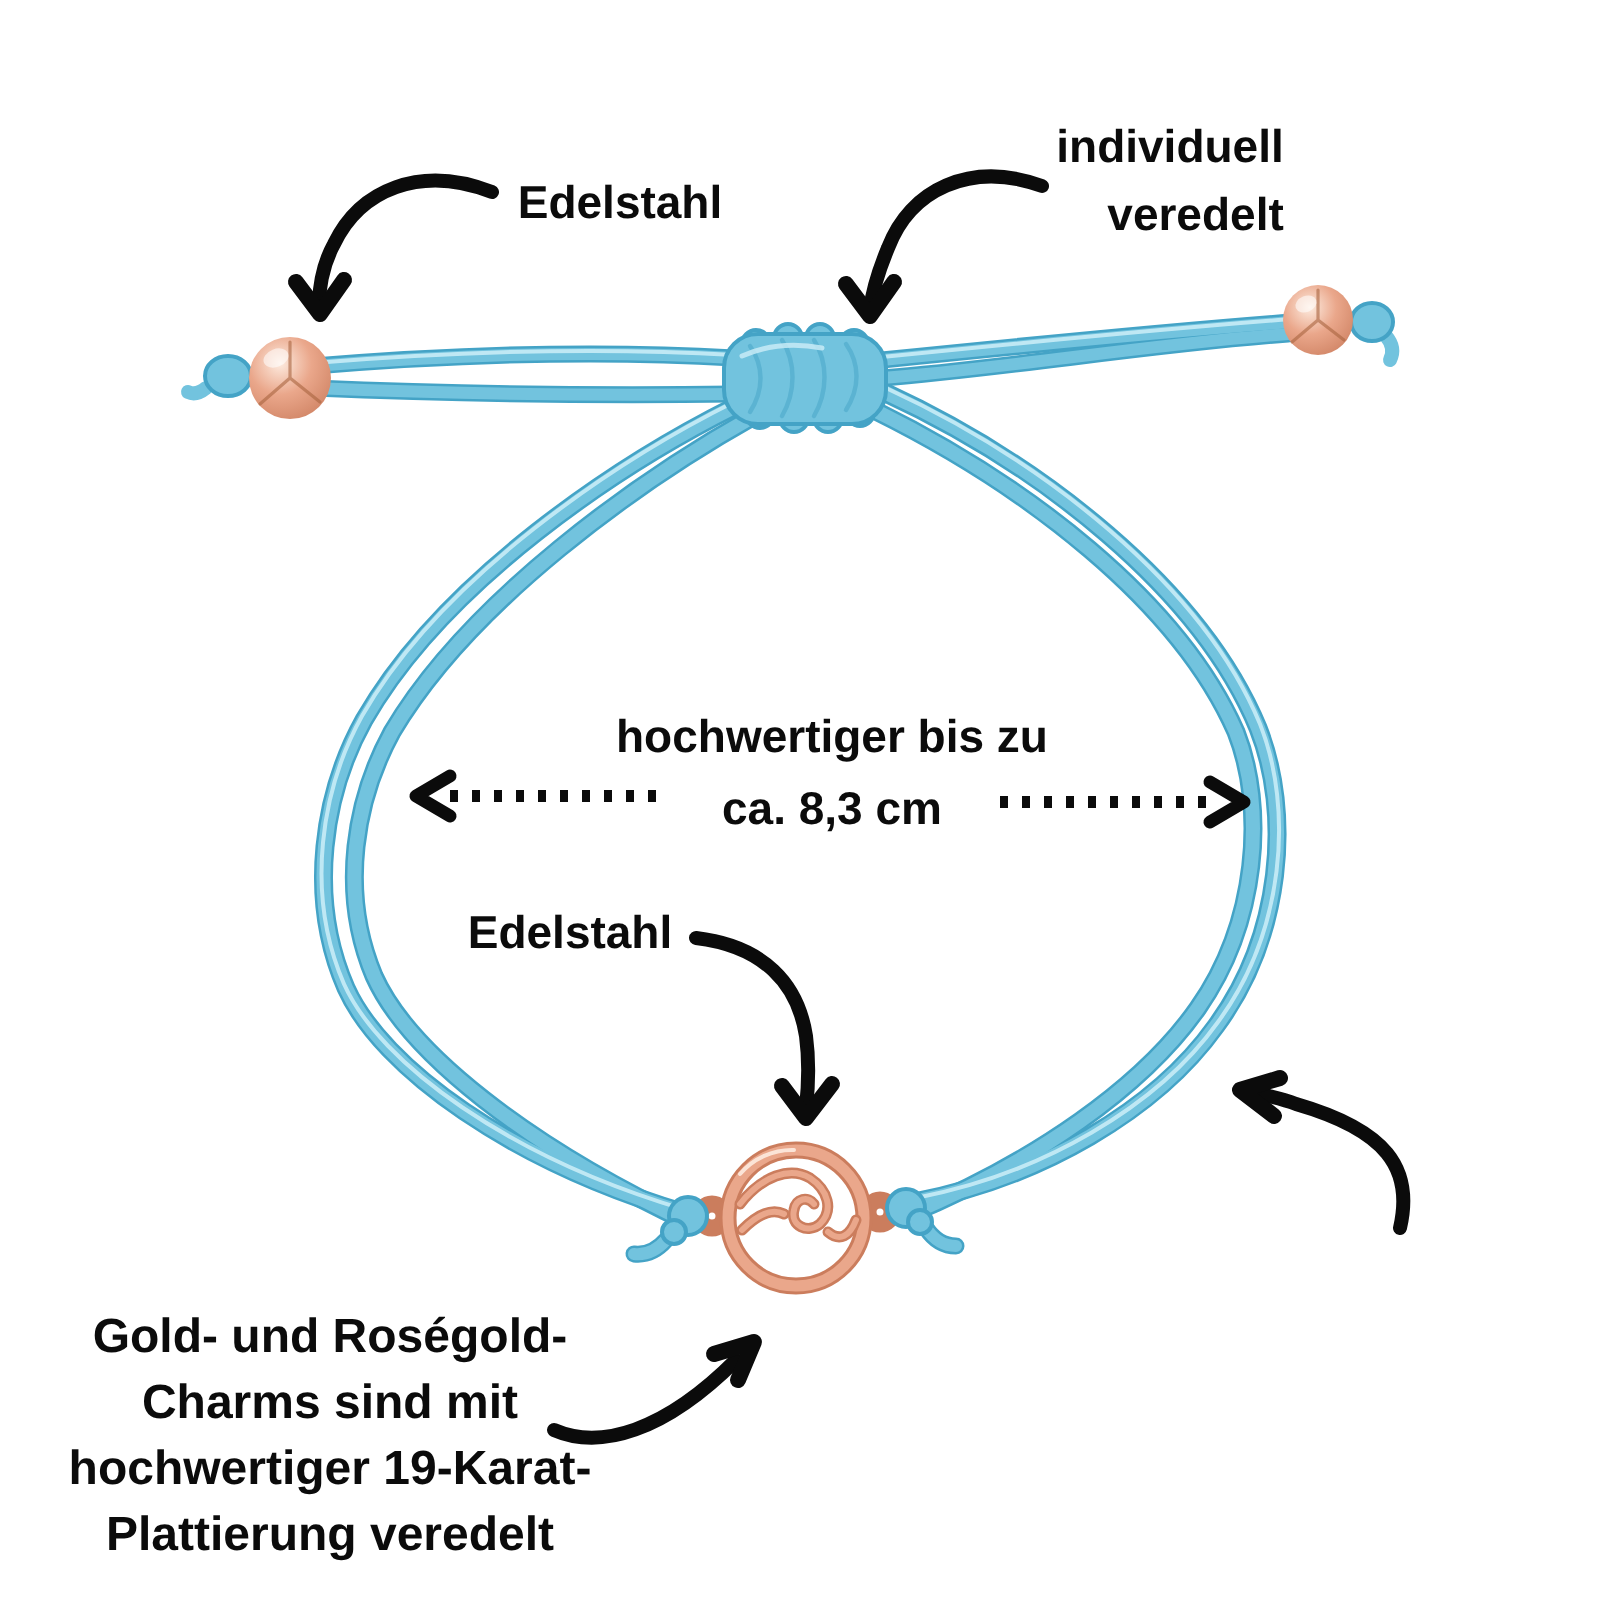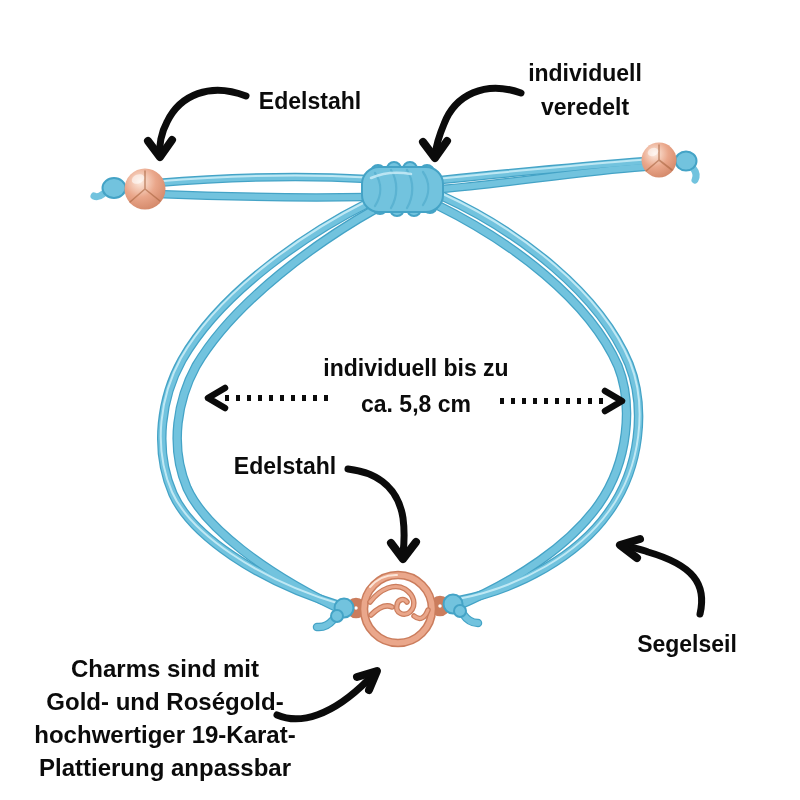--- a/index.html
+++ b/index.html
@@ -164,34 +164,33 @@
     <g>
       <path class="dots" d="M 328,398 L 222,398"></path>
       <path class="chev" d="M 225,388 L 208,398 L 225,408"></path>
       <path class="dots" d="M 500,401 L 606,401"></path>
       <path class="chev" d="M 605,391 L 622,401 L 605,411"></path>
     </g>
   </svg>
 
   <div class="label" style="left:310px; top:101px;">Edelstahl</div>
 
-  <div class="label" style="left:585px; top:90px;">
+  <div class="label" style="left:585px; top:90px;text-align:right;">
     <div>individuell</div>
     <div>veredelt</div>
   </div>
 
   <div class="label measure" style="left:416px; top:386px;">
-    <div>individuell bis zu</div>
-    <div>ca. 5,8 cm</div>
+    <div>hochwertiger bis zu</div>
+    <div>ca. 8,3 cm</div>
   </div>
 
   <div class="label" style="left:285px; top:466px;">Edelstahl</div>
 
-  <div class="label" style="left:687px; top:644px;">Segelseil</div>
 
   <div class="label note" style="left:165px; top:718px;">
+    <div>Gold- und Roségold-</div>
     <div>Charms sind mit</div>
-    <div>Gold- und Roségold-</div>
     <div>hochwertiger 19-Karat-</div>
-    <div>Plattierung anpassbar</div>
+    <div>Plattierung veredelt</div>
   </div>
 
 </div>
 
 </body></html>

